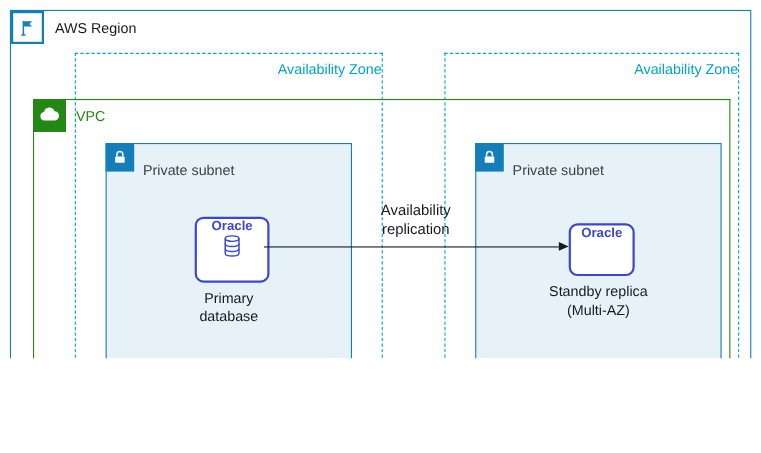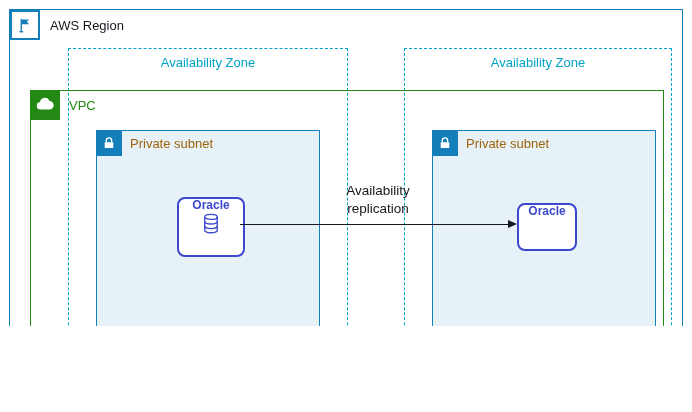--- a/index.html
+++ b/index.html
@@ -12,36 +12,36 @@
   
   #region{left:9px;top:9px;width:674px;height:394px;border:1px solid #147EBA;}
   #region-icon{left:0;top:0;width:30px;height:30px;border:2px solid #147EBA;background:#fff;
     display:flex;align-items:center;justify-content:center;}
   #region-label{left:40px;top:8px;font-size:13px;color:#16191F;white-space:nowrap;}
 
   
   .az{border:1px dashed #00A4C8;}
   #az1{left:68px;top:48px;width:280px;height:342px;}
   #az2{left:404px;top:48px;width:268px;height:342px;}
-  .az-label{position:absolute;left:0;right:0;top:6px;text-align:center;
+  .az-label{position:absolute;left:0;right:0;top:6px;text-align:right;
     color:#00A4C8;font-size:13px;}
 
   
   #vpc{left:30px;top:90px;width:634px;height:280px;border:1px solid #248814;}
   #vpc-icon{left:-1px;top:-1px;width:30px;height:30px;background:#248814;
     display:flex;align-items:center;justify-content:center;}
   #vpc-label{left:38px;top:7px;font-size:13px;color:#248814;white-space:nowrap;}
 
   
   .subnet{width:224px;height:215px;background:#E6F2F8;border:1px solid #147EBA;}
   #subnet1{left:96px;top:130px;}
   #subnet2{left:432px;top:130px;}
   .subnet-icon{position:absolute;left:-1px;top:-1px;width:26px;height:26px;background:#147EBA;
     display:flex;align-items:center;justify-content:center;}
-  .subnet-label{position:absolute;left:33px;top:5px;color:#a16207;font-size:13px;white-space:nowrap;}
+  .subnet-label{position:absolute;left:33px;top:16px;color:#404040;font-size:13px;white-space:nowrap;}
 
   
   .db-node{position:absolute;background:#fff;border:2px solid #3B48CC;border-radius:8px;
     display:flex;flex-direction:column;align-items:center;gap:2px;}
   #node1{left:80px;top:66px;width:64px;height:56px;}
   #node2{left:84px;top:72px;width:56px;height:44px;}
   .oracle-brand{color:#3B48CC;font-weight:bold;font-size:12px;line-height:1;}
   .caption{position:absolute;left:0;right:0;text-align:center;font-size:13px;color:#16191F;
     white-space:pre-line;line-height:1.3;}
   #caption1{top:132px;}
@@ -99,34 +99,38 @@
     <div class="db-node" id="node1">
       <span class="oracle-brand">Oracle</span>
       <span>
         <svg width="20" height="22" viewBox="0 0 24 26">
           <ellipse cx="12" cy="4.5" rx="7.5" ry="3" fill="none" stroke="#3B48CC" stroke-width="1.6"></ellipse>
           <path d="M4.5 4.5v16c0 1.7 3.36 3 7.5 3s7.5-1.3 7.5-3v-16" fill="none" stroke="#3B48CC" stroke-width="1.6"></path>
           <path d="M4.5 10c0 1.7 3.36 3 7.5 3s7.5-1.3 7.5-3M4.5 15.5c0 1.7 3.36 3 7.5 3s7.5-1.3 7.5-3" fill="none" stroke="#3B48CC" stroke-width="1.6"></path>
         </svg>
       </span>
     </div>
+    <div class="caption" id="caption1">Primary
+database</div>
   </div>
 
   <div class="abs subnet" id="subnet2">
     <div class="subnet-icon">
       <svg width="16" height="16" viewBox="0 0 24 24">
         <path d="M8 11V8.2a4 4 0 0 1 8 0V11" fill="none" stroke="#ffffff" stroke-width="2"></path>
         <rect x="5.5" y="11" width="13" height="8.5" rx="1.2" fill="#ffffff"></rect>
       </svg>
     </div>
     <div class="subnet-label">Private subnet</div>
 
     <div class="db-node" id="node2">
       <span class="oracle-brand">Oracle</span>
     </div>
+    <div class="caption" id="caption2">Standby replica
+(Multi-AZ)</div>
   </div>
 
   <div class="abs" id="arrow-line"></div>
   <div class="abs" id="arrow-head"></div>
   <div class="abs" id="arrow-label">Availability
 replication</div>
 
 </div>
 
 </body></html>

